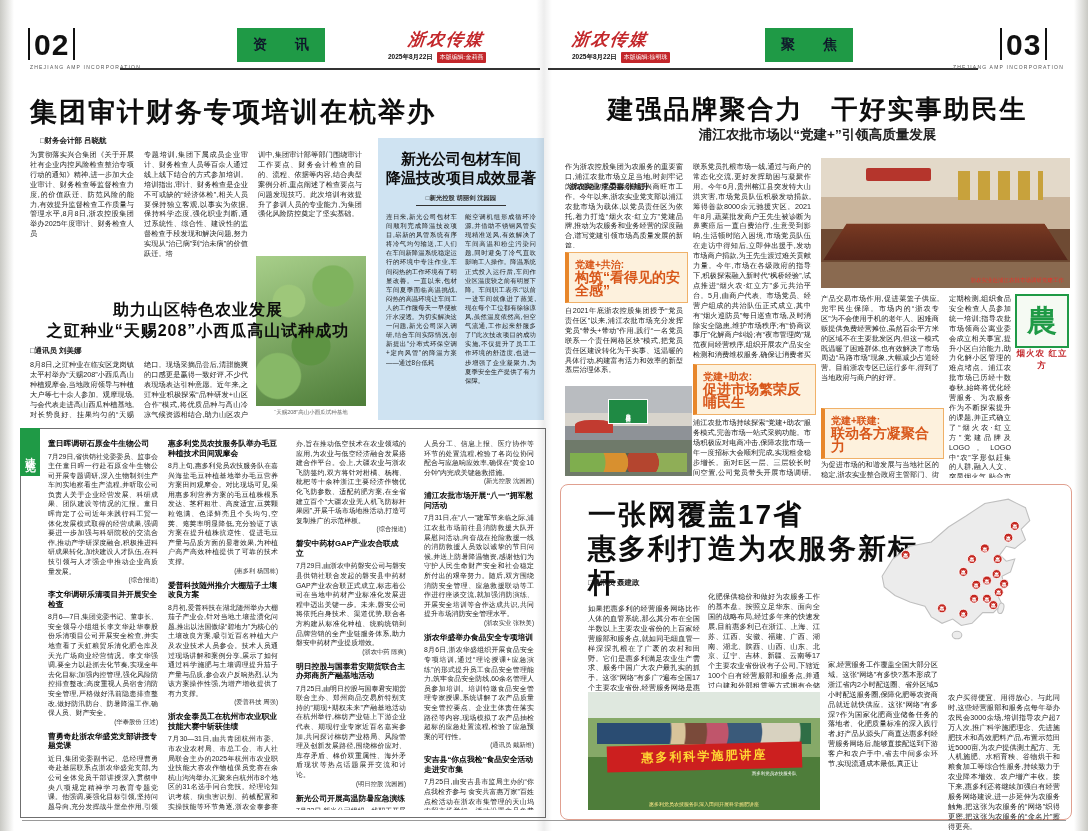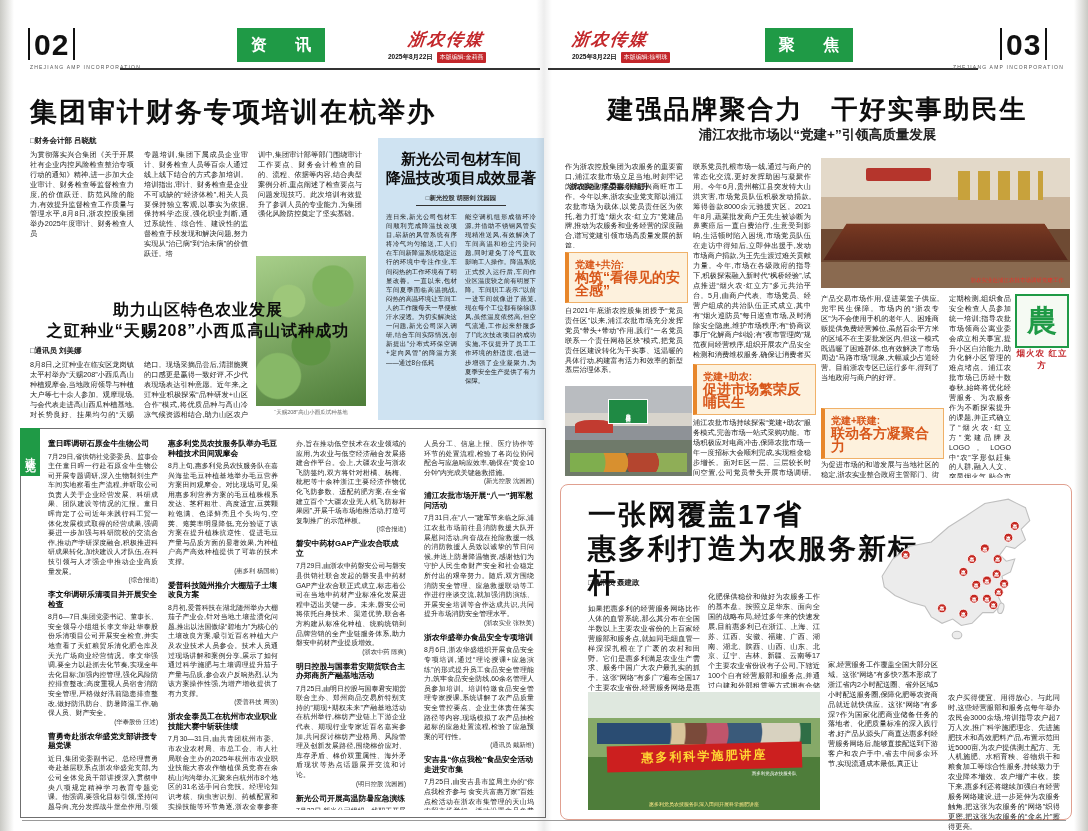--- a/index.html
+++ b/index.html
@@ -8,21 +8,21 @@
   .abs{position:absolute;}
   
   .edge-l{left:0;top:0;width:14px;height:831px;background:linear-gradient(90deg,#c9c9c4,#ffffff);}
   .edge-r{right:0;top:0;width:14px;height:831px;background:linear-gradient(270deg,#c9c9c4,#ffffff);}
   .fold{left:536px;top:0;width:16px;height:831px;background:linear-gradient(90deg,rgba(0,0,0,0),rgba(0,0,0,.07),rgba(0,0,0,0));}
   .footline{left:22px;top:820px;width:1044px;height:1px;background:#9a9a9a;}
   
   .pagenum{font-size:30px;font-weight:900;letter-spacing:1px;color:#111;}
   .bar{width:2px;height:32px;background:#111;display:inline-block;}
   .org{font-size:5px;letter-spacing:1.2px;color:#555;}
-  .secbox{background:#1f9a46;color:#ffffff;font-size:16px;font-weight:900;letter-spacing:12px;
+  .secbox{background:#1f9a46;color:#0f172a;font-size:14px;font-weight:900;letter-spacing:12px;
           display:flex;align-items:center;justify-content:center;padding-left:12px;}
   .mast{color:#c3272b;font-weight:900;font-style:italic;font-size:17px;transform:skewX(-6deg);letter-spacing:2px;}
   .dateline{font-size:6.5px;color:#111;font-weight:700;}
   .edchip{background:#c3272b;color:#fff;font-size:6px;padding:1px 3px;border-radius:1px;margin-left:4px;}
   .hrule{height:2px;background:#222;}
   
   .h1{font-size:27px;font-weight:900;letter-spacing:2px;color:#0d0d0d;}
   .h2{font-size:16px;font-weight:900;color:#0d0d0d;text-align:center;letter-spacing:1px;}
   .byline{font-size:7.5px;font-weight:700;color:#222;}
   .col{font-size:7.2px;line-height:9.9px;text-align:justify;overflow:hidden;color:#232323;}
@@ -73,21 +73,21 @@
   <div class="abs org" style="left:30px;top:64px;">ZHEJIANG AMP INCORPORATION</div>
   <div class="abs hrule" style="left:120px;top:68px;width:420px;height:1.5px;background:#333;"></div>
   <div class="abs secbox" style="left:237px;top:28px;width:76px;height:34px;">资 讯</div>
   <div class="abs mast" style="left:408px;top:28px;">浙农传媒</div>
   <div class="abs" style="left:388px;top:52px;display:flex;align-items:center;">
     <span class="dateline">2025年8月22日</span>
     <span class="edchip">本版编辑:金莉燕</span>
   </div>
 
   <div class="abs h1" style="left:30px;top:94px;width:480px;">集团审计财务专项培训在杭举办</div>
-  <div class="abs byline" style="left:30px;top:136px;text-align:center;">□财务会计部 吕晓航</div>
+  <div class="abs byline" style="left:40px;top:136px;text-align:center;">□财务会计部 吕晓航</div>
   <div class="abs col" style="left:30px;top:150px;width:104px;height:142px;">为贯彻落实兴合集团《关于开展社有企业内控风险检查整治专项行动的通知》精神,进一步加大企业审计、财务检查等监督检查力度,的价值跃迁、防范风险的能力,有效提升监督检查工作质量与管理水平,8月8日,浙农控股集团举办2025年度审计、财务检查人员</div>
   <div class="abs col" style="left:144px;top:150px;width:104px;height:142px;">专题培训,集团下属成员企业审计、财务检查人员等百余人通过线上线下结合的方式参加培训。培训指出,审计、财务检查是企业不可或缺的“经济体检”,相关人员要保持独立客观,以事实为依据,保持科学态度,强化职业判断,通过系统性、综合性、建设性的监督检查手段发现和解决问题,努力实现从“治已病”到“治未病”的价值跃迁。培</div>
   <div class="abs col" style="left:258px;top:150px;width:104px;height:100px;">训中,集团审计部等部门围绕审计工作要点、财务会计检查的目的、流程、依据等内容,结合典型案例分析,重点阐述了检查要点与问题发现技巧。此次培训有效提升了参训人员的专业能力,为集团强化风险防控奠定了坚实基础。</div>
 
   <div class="abs photo" style="left:256px;top:256px;width:110px;height:150px;background:
       radial-gradient(circle at 30% 30%, #9ec77a 0 12%, transparent 13%),
       radial-gradient(circle at 70% 20%, #7fb35e 0 14%, transparent 15%),
       radial-gradient(circle at 50% 60%, #5e9443 0 18%, transparent 19%),
       radial-gradient(circle at 20% 80%, #87b867 0 15%, transparent 16%),
       linear-gradient(160deg,#a8cf8a,#4e7d39);"></div>

